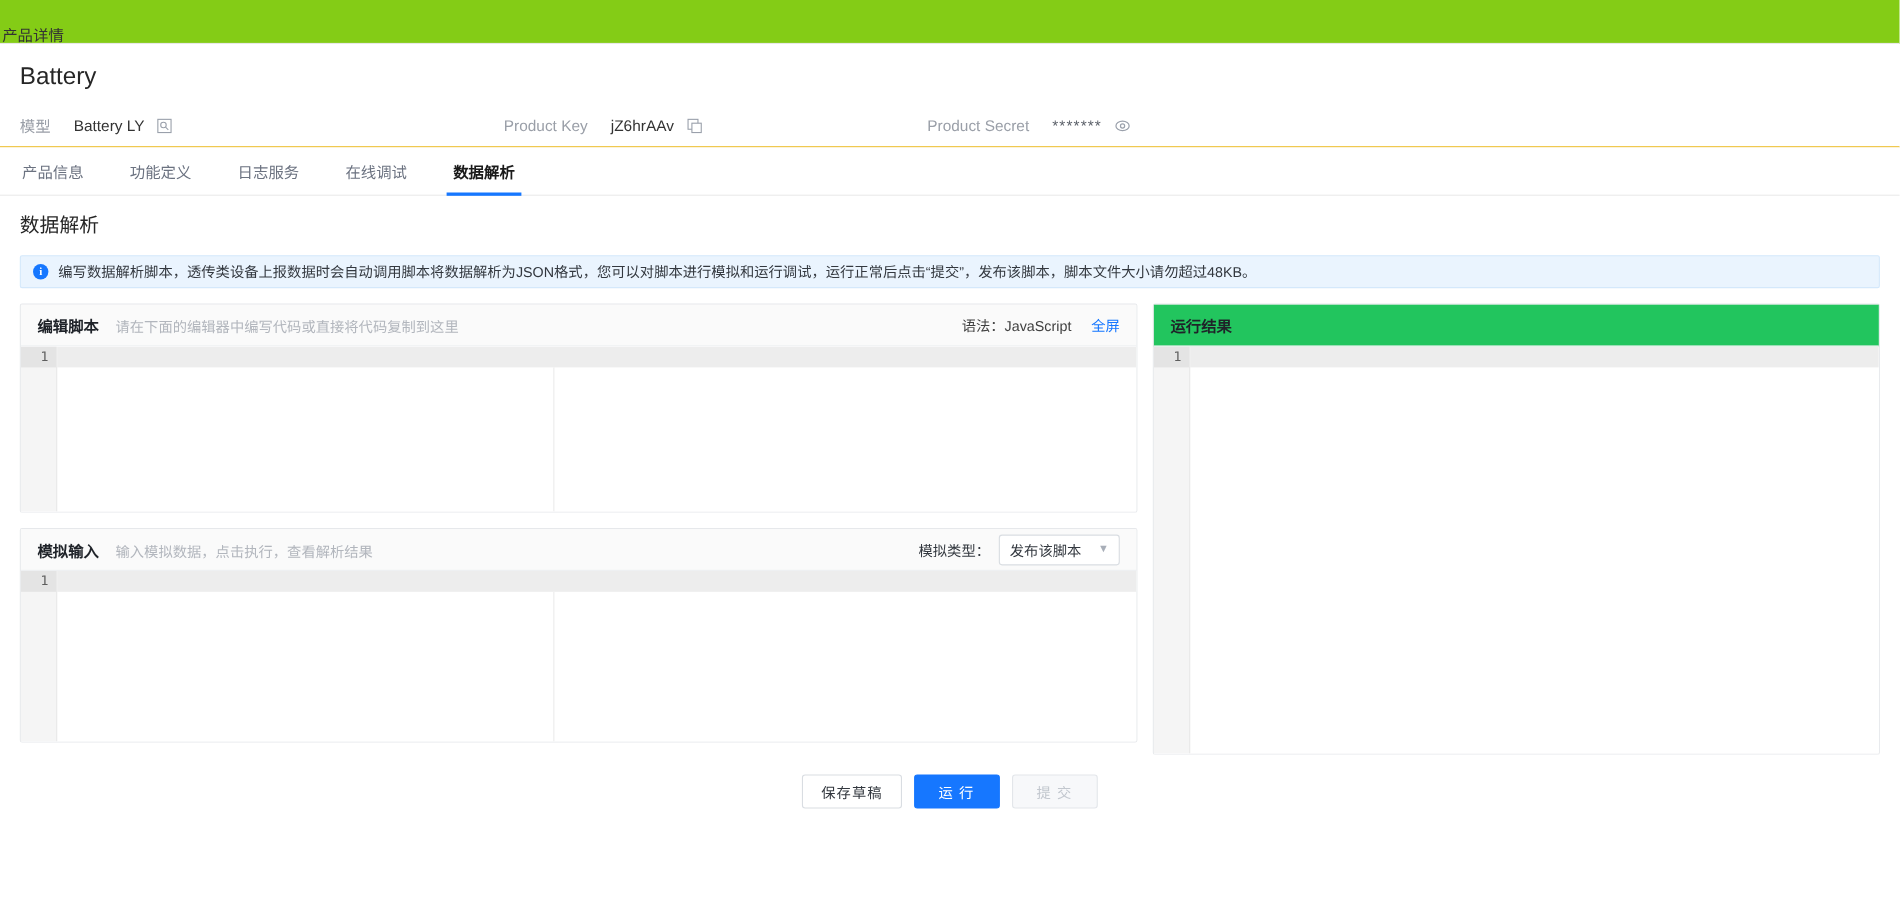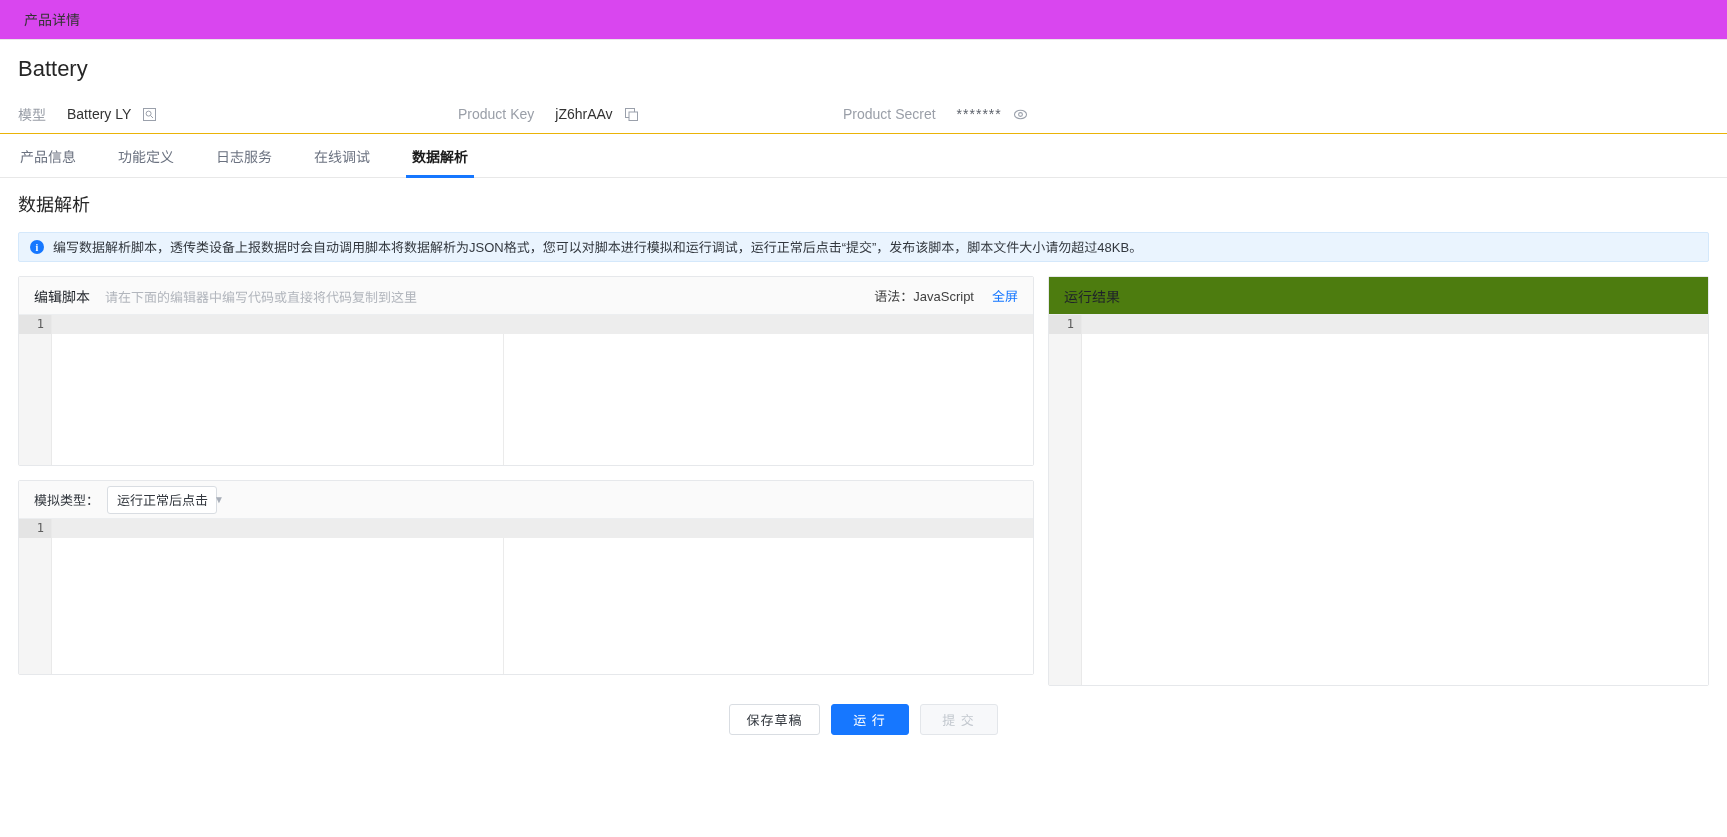--- a/index.html
+++ b/index.html
@@ -11,23 +11,23 @@
     font-family: "Liberation Sans", "DejaVu Sans", sans-serif;
     font-size: 14px;
     color: #333333;
     overflow: hidden;
   }
 
   
   .breadcrumb-bar {
     height: 40px;
     display: flex;
-    align-items: center;
-    padding: 0 24px;
-    background: #d946ef;
+    align-items: flex-end;
+    padding: 0 2px;
+    background: #84cc16;
     border-bottom: 1px solid #e8e8e8;
   }
   .breadcrumb-item {
     font-size: 14px;
     color: #333333;
     line-height: 1;
   }
 
   
   .product-header {
@@ -178,21 +178,21 @@
     border-bottom: 1px solid #eceef0;
   }
   .panel-head-left {
     display: flex;
     align-items: baseline;
     flex: 1;
     min-width: 0;
   }
   .panel-title {
     font-size: 14px;
-    font-weight: normal;
+    font-weight: bold;
     color: #1f2329;
     margin-right: 15px;
     white-space: nowrap;
   }
   .panel-hint {
     font-size: 13px;
     color: #b2b6bd;
     white-space: nowrap;
   }
   .panel-head-right {
@@ -289,21 +289,21 @@
     line-height: 1;
     margin-left: 6px;
   }
 
   
   .result-head {
     height: 38px;
     display: flex;
     align-items: center;
     padding: 0 15px;
-    background: #4d7c0f;
+    background: #22c55e;
     border-bottom: 1px solid #eceef0;
   }
   .result-body { height: 370px; position: relative; background: #ffffff; }
 
   
   .footer-actions {
     display: flex;
     justify-content: center;
     align-items: flex-start;
     gap: 11px;
@@ -434,24 +434,28 @@
           </div>
           <div class="editor-lines">
             <div class="code-line active"></div>
           </div>
           <div class="print-margin"></div>
         </div>
       </div>
 
       <div class="panel">
         <div class="panel-head">
+          <div class="panel-head-left">
+            <span class="panel-title">模拟输入</span>
+            <span class="panel-hint">输入模拟数据，点击执行，查看解析结果</span>
+          </div>
           <div class="panel-head-right sim-type-wrap">
             <span class="sim-type-label">模拟类型：</span>
             <div class="select">
-              <span>运行正常后点击</span>
+              <span>发布该脚本</span>
               <span class="chev">▼</span>
             </div>
           </div>
         </div>
         <div class="editor tall2">
           <div class="editor-gutter">
             <div class="gutter-num active">1</div>
           </div>
           <div class="editor-lines">
             <div class="code-line active"></div>

